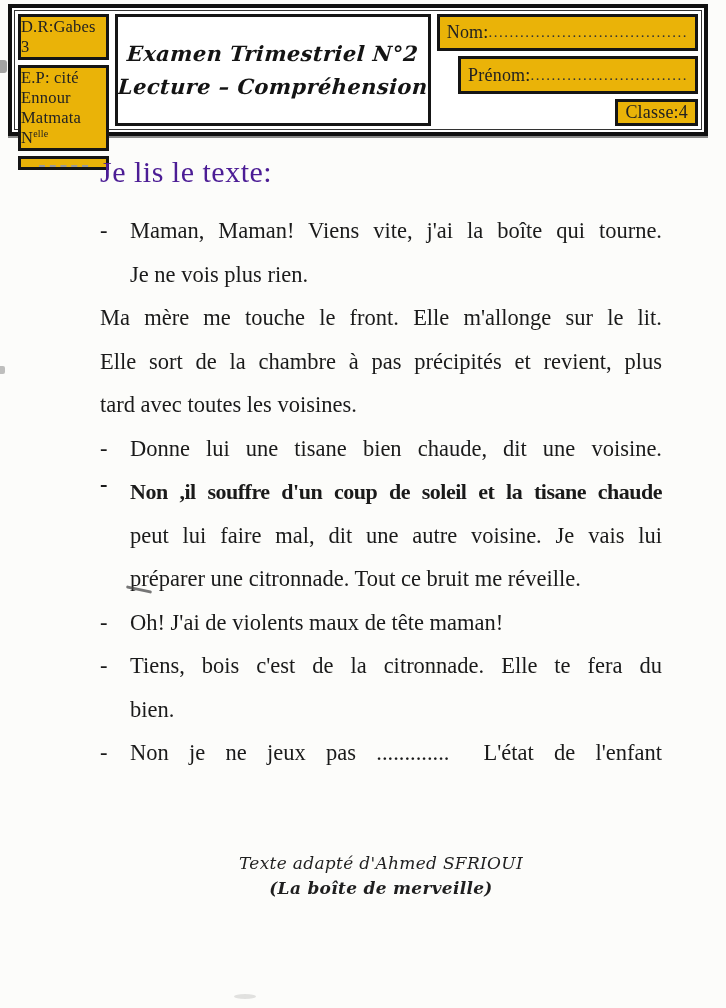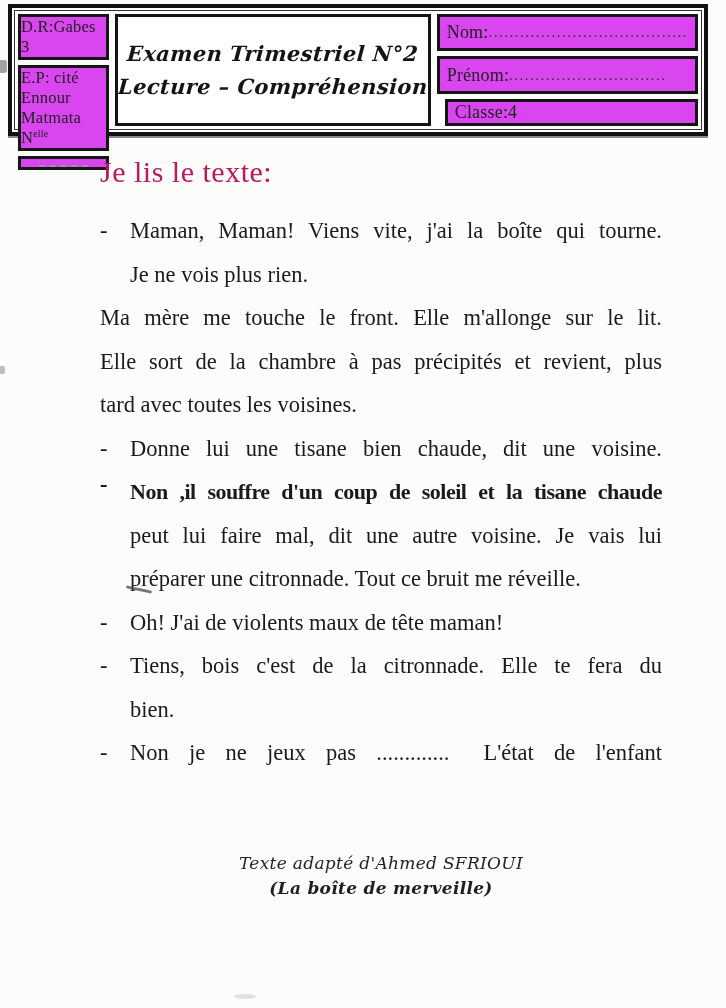--- a/index.html
+++ b/index.html
@@ -11,23 +11,23 @@
   
   .header{
     position:absolute;left:8px;top:4px;width:700px;height:132px;
     box-sizing:border-box;border:4px solid #111;background:#fff;
     box-shadow:inset 0 0 0 2px #fff, inset 0 0 0 3px #333, 0 2px 0 rgba(40,40,40,.55);
     display:flex;gap:6px;padding:6px;
   }
   .hcol{display:flex;flex-direction:column;gap:5px;box-sizing:border-box;}
   .col-left{width:231px;}
   .col-center{flex:1;}
-  .col-right{width:264px;}
+  .col-right{width:264px;align-items:flex-end;}
   .cell{
-    box-sizing:border-box;border:3px solid #151515;background:#d946ef;
+    box-sizing:border-box;border:3px solid #151515;background:#eab308;
     display:flex;align-items:center;justify-content:center;
     font-size:16.5px;letter-spacing:.2px;color:#222;
   }
   .cell.left-align{justify-content:flex-start;padding:0 7px;}
   .c1{flex:1.8;} .c2{flex:1.7;} .c3{flex:.95;}
   .r1{flex:1.8;} .r2{flex:1.85;} .r3{flex:.9;font-size:18px;margin-left:8px;}
   .sup{font-size:10px;vertical-align:super;line-height:0;}
   .dashed-line{width:58%;border-top:2px dashed #9a9a9a;height:0;margin-top:6px;}
   .center-box{
     border:3px solid #151515;display:flex;flex-direction:column;
@@ -35,21 +35,21 @@
   }
   .script-title{
     font-family:"DejaVu Serif", serif;font-style:italic;font-weight:bold;
     font-size:21px;letter-spacing:.4px;color:#141414;transform:skewX(-4deg);
     white-space:nowrap;
   }
   .right-label{font-size:18px;color:#222;}
   .leader-dots{font-size:15px;letter-spacing:1.5px;color:#333;overflow:hidden;white-space:nowrap;flex:1;}
   
   .section-title{
-    position:absolute;left:100px;top:155px;font-size:30px;letter-spacing:.5px;color:#be185d;
+    position:absolute;left:100px;top:155px;font-size:30px;letter-spacing:.5px;color:#4c1d95;
   }
   .textblock{
     position:absolute;left:100px;top:209px;width:562px;
     font-size:22.5px;line-height:43.5px;color:#1a1a1a;
   }
   .para{margin:0;}
   .para.dash{display:flex;}
   .marker{width:30px;flex:none;}
   .marker.raised{position:relative;top:-7px;font-weight:bold;}
   .ptext{flex:1;min-width:0;}

